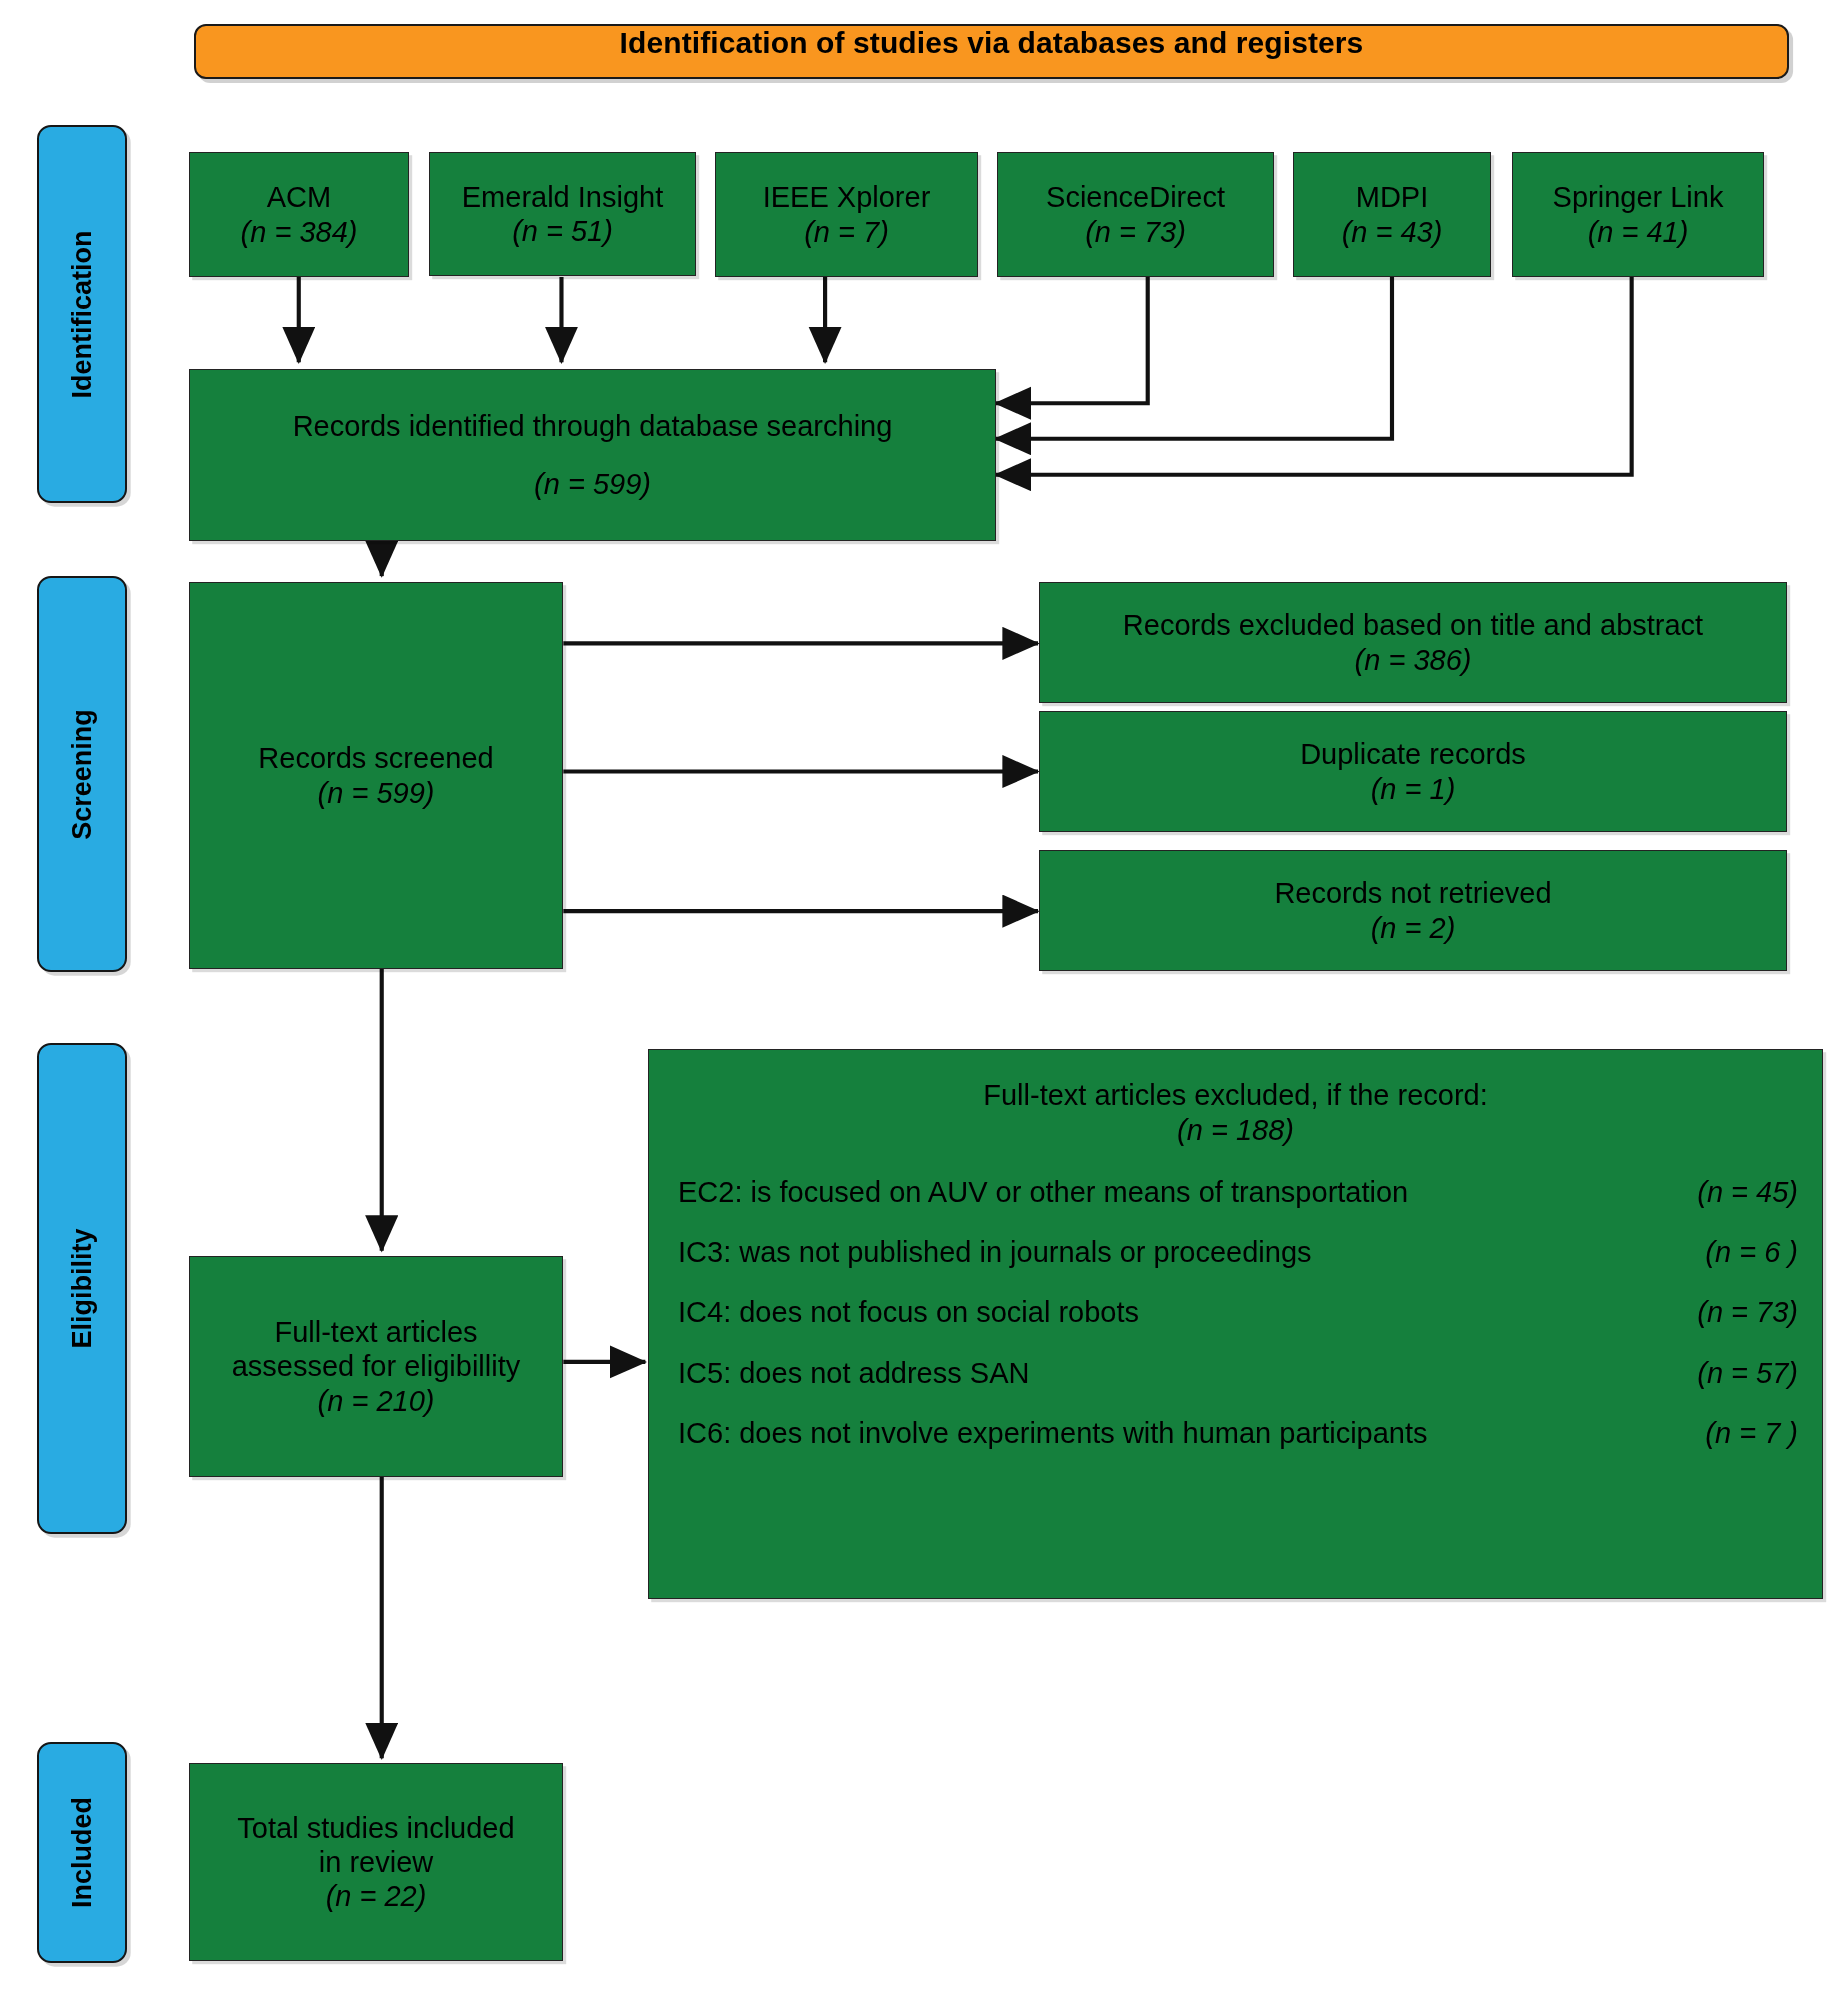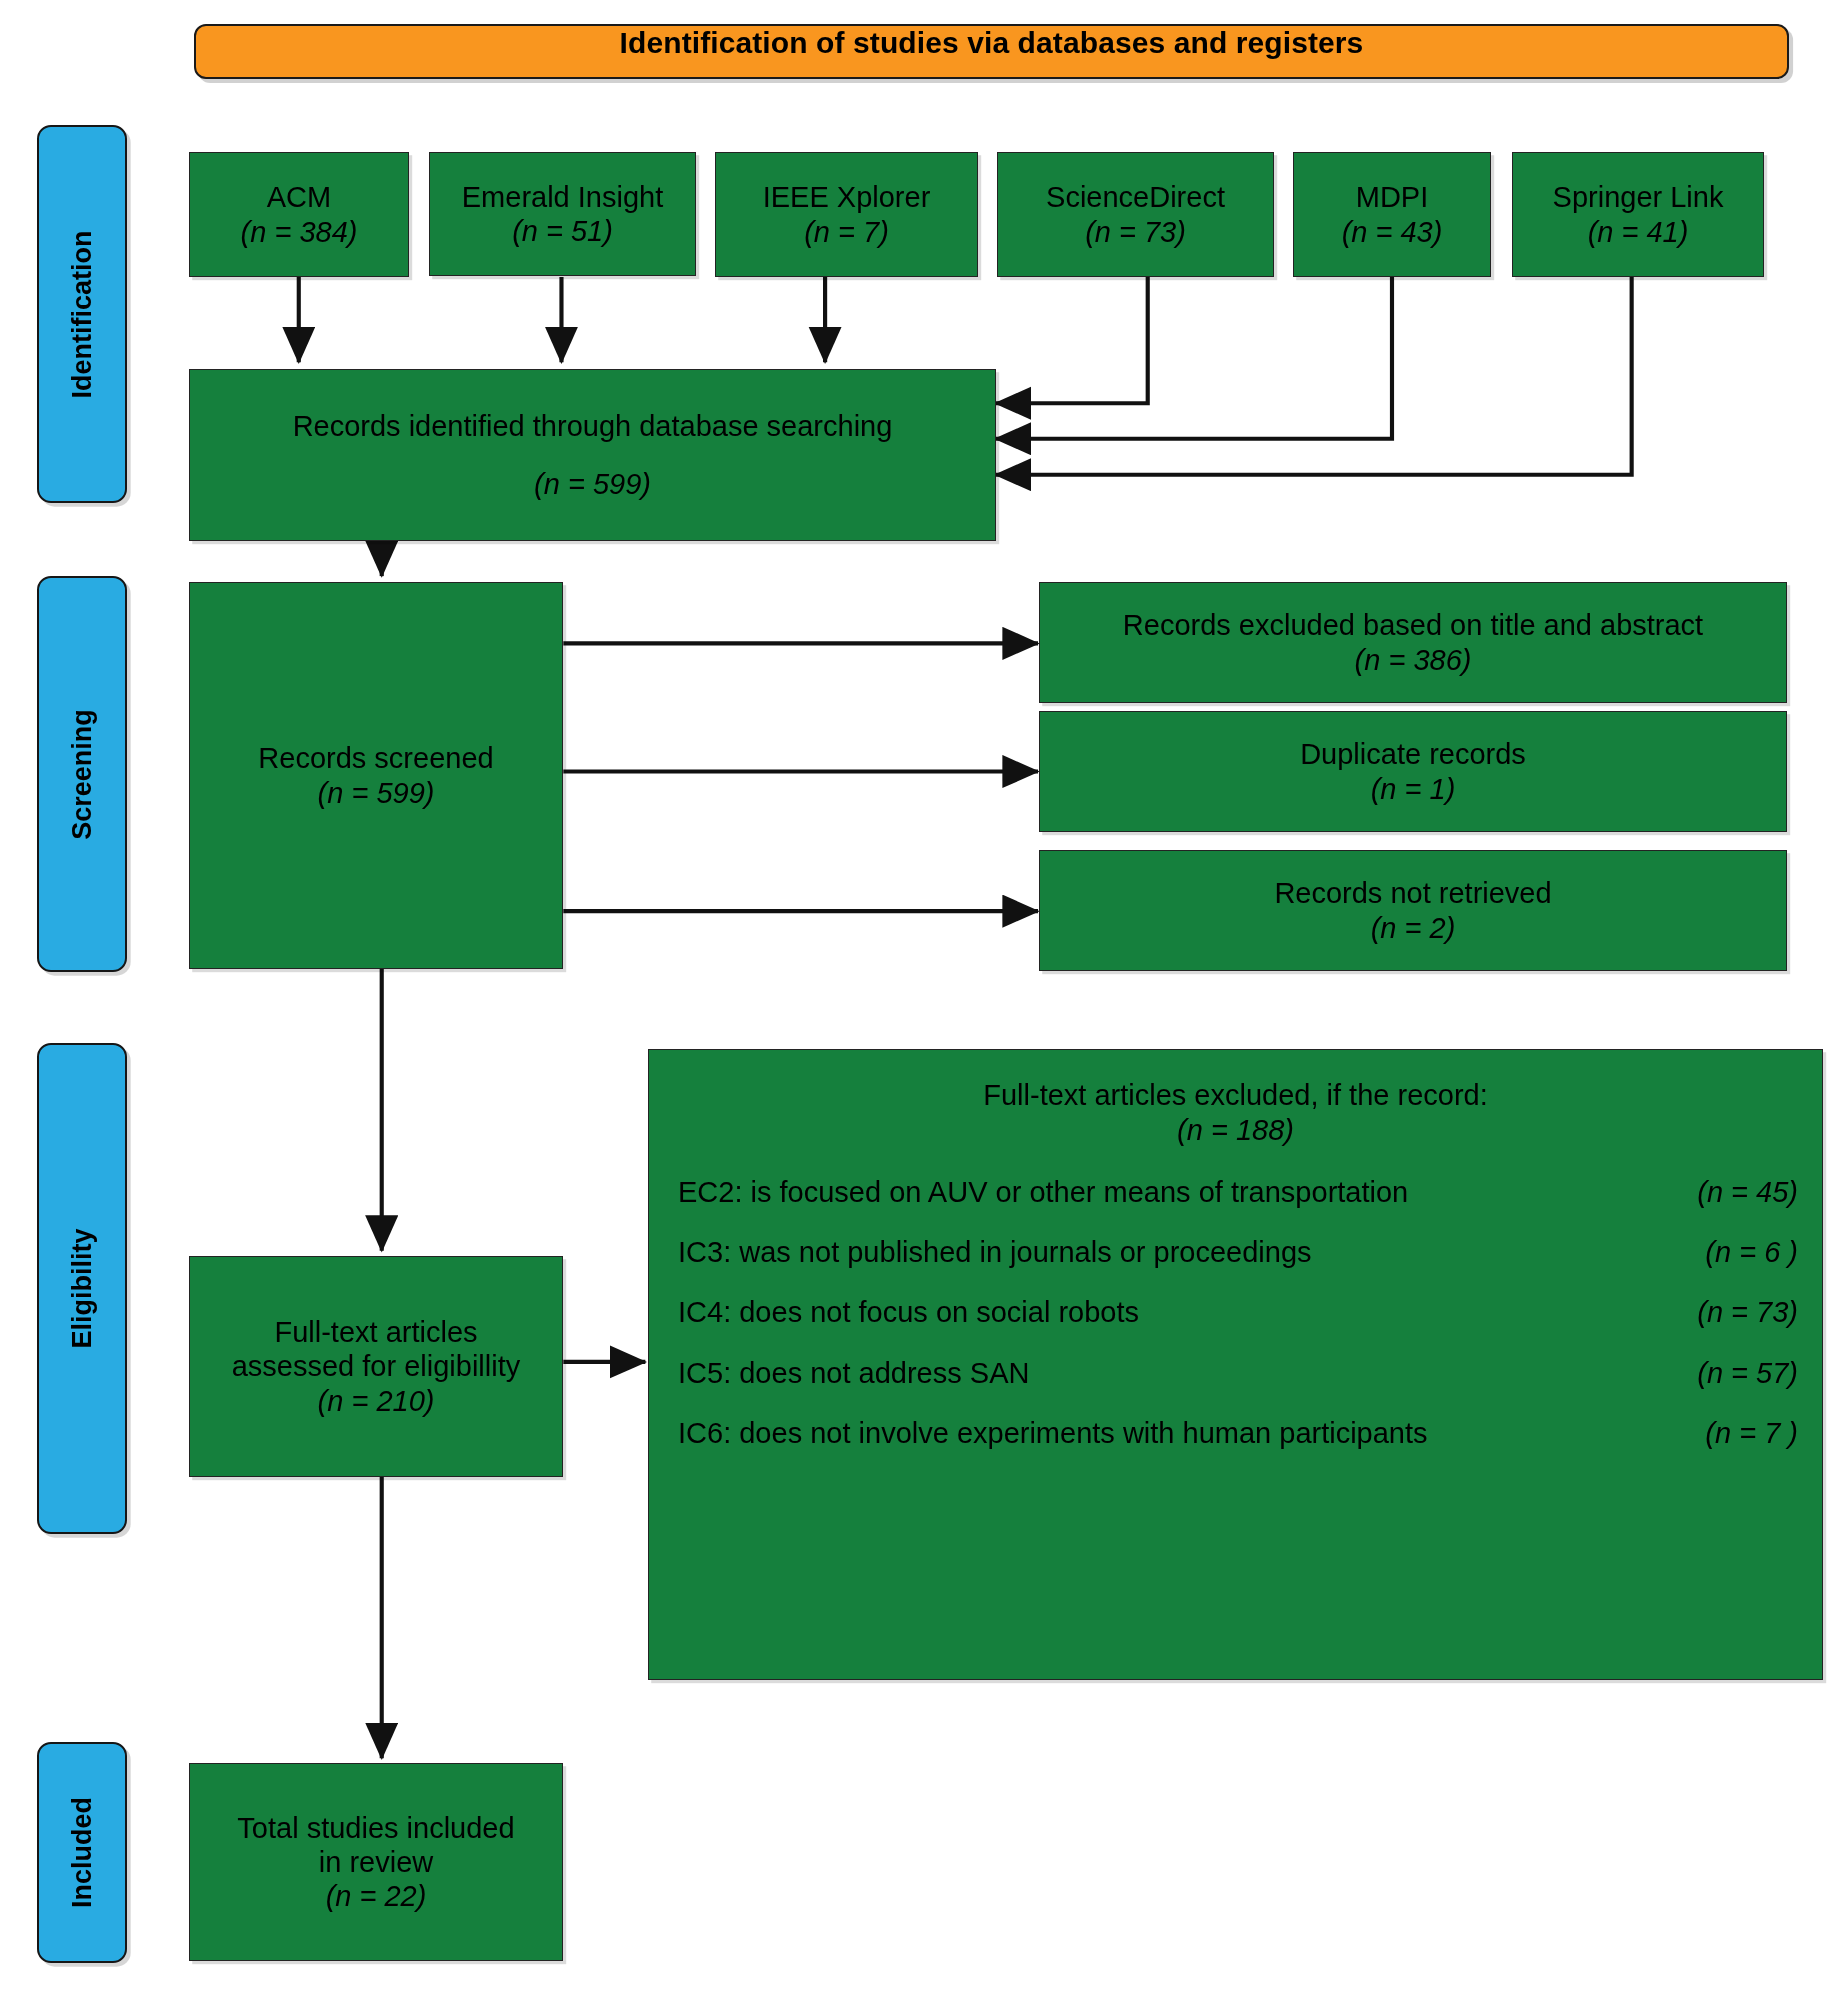--- a/index.html
+++ b/index.html
@@ -216,21 +216,21 @@
     <div class="line">Records not retrieved</div>
     <div class="n-val"><i>(n = 2)</i></div>
   </div>
 
   <div class="node" style="left:189px; top:1256px; width:374px; height:221px;">
     <div class="line">Full-text articles</div>
     <div class="line">assessed for eligibillity</div>
     <div class="n-val"><i>(n = 210)</i></div>
   </div>
 
-  <div class="node panel" style="left:648px; top:1049px; width:1175px; height:631px;">
+  <div class="node panel" style="left:648px; top:1049px; width:1175px; height:550px;">
     <div class="panel-head">
       <div>Full-text articles excluded, if the record:</div>
       <div><i>(n = 188)</i></div>
     </div>
     <div class="crit-list">
       <div class="crit-row">
         <span class="crit-text">EC2: is focused on AUV or other means of transportation</span>
         <span class="crit-n"><i>(n = 45)</i></span>
       </div>
       <div class="crit-row">

